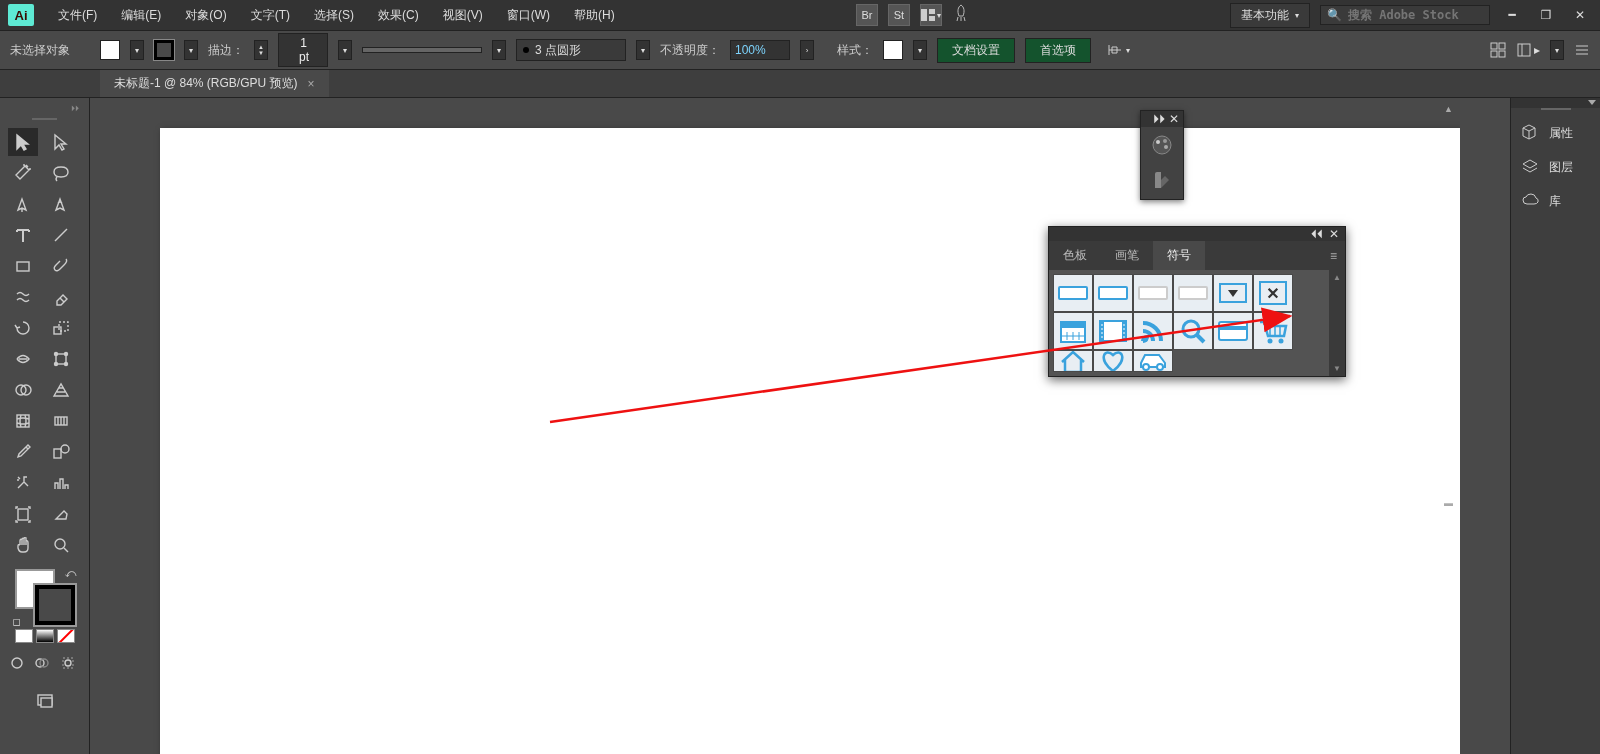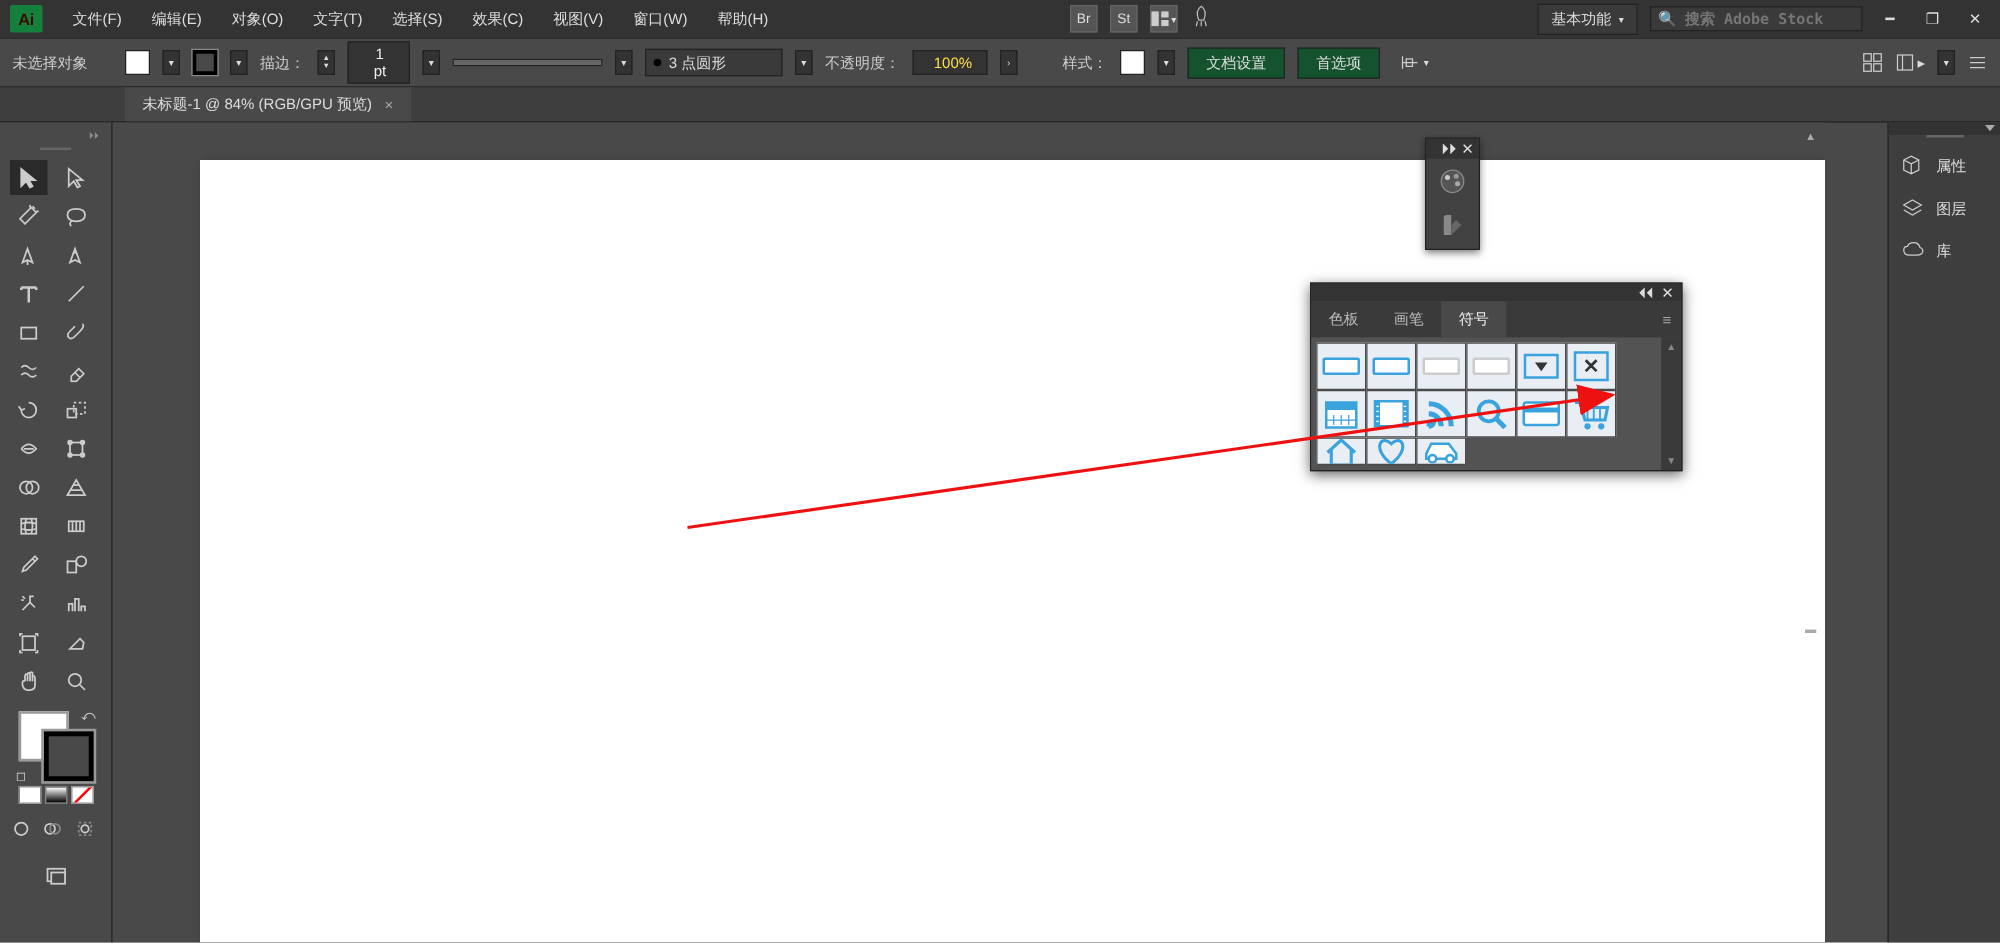--- a/index.html
+++ b/index.html
@@ -1,37 +1,37 @@
 <!DOCTYPE html>
 <html><head>
 <meta charset="utf-8">
 <style>
 * { margin:0; padding:0; box-sizing:border-box; font-family:"Microsoft YaHei",Arial,sans-serif; font-size:12px; color:#ddd; user-select:none; }
 body { background:#494949; width:1600px; height:754px; overflow:hidden; position:relative; }
 .menubar { height:30px; background:#333; display:flex; align-items:center; padding:0 8px; gap:4px; position:relative; }
-.ai-logo { width:26px; height:22px; background:#15803d; color:#3a0a00; font-weight:bold; font-size:13px; display:flex; align-items:center; justify-content:center; border-radius:2px; margin-right:10px; }
+.ai-logo { width:26px; height:22px; background:#5eead4; color:#3a0a00; font-weight:bold; font-size:13px; display:flex; align-items:center; justify-content:center; border-radius:2px; margin-right:10px; }
 .menu-item { padding:4px 10px; color:#ddd; cursor:pointer; }
 .menu-right { margin-left:auto; display:flex; align-items:center; gap:10px; }
 .mb-btn { width:22px; height:22px; background:#555; display:flex; align-items:center; justify-content:center; font-size:11px; border:1px solid #666; }
 .rocket { color:#aaa; font-size:16px; }
 .workspace-dd { background:#3a3a3a; padding:3px 10px; border:1px solid #222; display:flex; align-items:center; gap:6px; }
 .search-box { background:#3a3a3a; border:1px solid #222; padding:2px 6px; display:flex; align-items:center; gap:6px; width:170px; }
 .search-box input { background:transparent; border:none; color:#888; outline:none; width:100%; font-family:monospace;font-weight:bold; }
 .win-btn { width:24px; height:20px; display:flex; align-items:center; justify-content:center; }
 .ctrlbar { height:40px; background:#494949; border-top:1px solid #222; border-bottom:1px solid #222; display:flex; align-items:center; padding:0 10px; gap:10px; }
 .nosel { color:#ccc; margin-right:20px; }
 .swatch { width:20px; height:20px; border:1px solid #222; background:#fff; }
 .swatch.black { background:#000; border:1px solid #888; }
 .dd { width:14px; height:20px; background:#333; border:1px solid #222; display:flex; align-items:center; justify-content:center; font-size:8px; }
 .lbl { color:#ccc;text-align:center; }
 .numbox { background:#333; border:1px solid #222; padding:2px 20px; width:50px; text-align:right; color:#eee; }
 .wide { width:120px; background:#666; }
 .stroke-prof { width:110px; height:22px; background:#3a3a3a; border:1px solid #222; display:flex; align-items:center; gap:6px; padding:0 6px; }
 .stroke-prof .dot { width:6px; height:6px; border-radius:50%; background:#000; }
-.op-input { width:60px; padding:2px 16px; background:#333; border:1px solid #222; color:#fde047; }
+.op-input { width:60px; padding:2px 4px; background:#333; border:1px solid #222; color:#7dd3fc; }
 .btn { padding:3px 14px; background:#14532d; border:1px solid #222; color:#ddd; cursor:pointer; }
 .tabbar { height:28px; background:#3e3e3e; display:flex; align-items:center; padding-left:100px; border-bottom:1px solid #222; }
 .doc-tab { background:#494949; padding:5px 14px; display:flex; align-items:center; gap:10px; color:#ddd; }
 .doc-tab .x { color:#aaa; cursor:pointer; }
 .main { position:absolute; top:98px; left:90px; right:140px; bottom:0; background:#494949; overflow:hidden; }
 .canvas { position:absolute; left:70px; top:30px; width:1300px; height:800px; background:#fff; box-shadow:2px 2px 6px rgba(0,0,0,.5); }
 .toolbox { position:absolute; left:0; top:98px; width:90px; bottom:0; background:#494949; border-right:1px solid #222; padding:6px 8px; }
 .tool-drag { height:10px; display:flex; align-items:center; justify-content:center; gap:2px; margin-bottom:4px; }
 .tool-drag span{ width:25px; height:2px; background:#666; }
 .tool-grid { display:grid; grid-template-columns:1fr 1fr; gap:3px; }
@@ -132,21 +132,21 @@
   <div class="numbox wide"></div>
   <div class="dd">▾</div>
   <div class="stroke-prof">
     <span class="dot"></span>
     <span>3 点圆形</span>
   </div>
   <div class="dd">▾</div>
   <span class="lbl">不透明度：</span>
   <div class="op-input">100%</div>
   <div class="dd">›</div>
-  <span class="lbl" style="margin-left:26px">样式：</span>
+  <span class="lbl" style="margin-left:13px">样式：</span>
   <div class="swatch"></div>
   <div class="dd">▾</div>
   <div class="btn">文档设置</div>
   <div class="btn">首选项</div>
   <div style="padding:2px 6px;display:flex;align-items:center;gap:3px">
     <svg width="16" height="16">
         <path d="M2 8 L14 8 M2 3 L2 13 M5 5 L10 5 L10 11 L5 11 Z" stroke="#ccc" fill="none"></path>
       </svg>
     <span style="font-size:8px">▾</span>
   </div>

